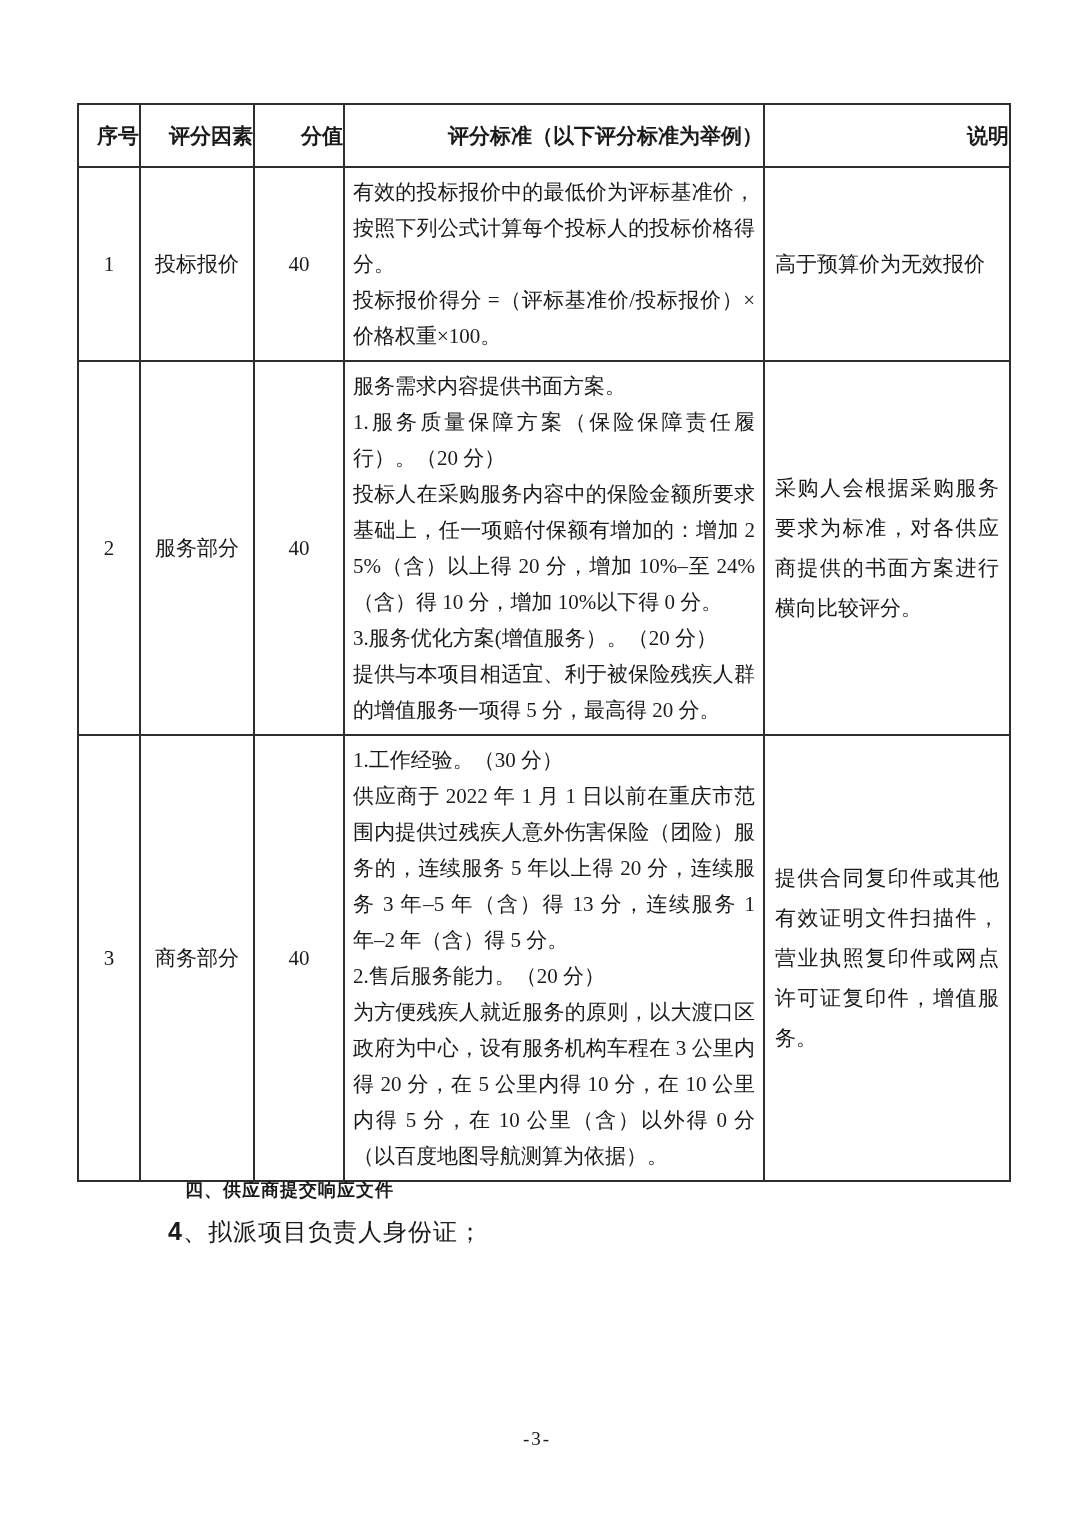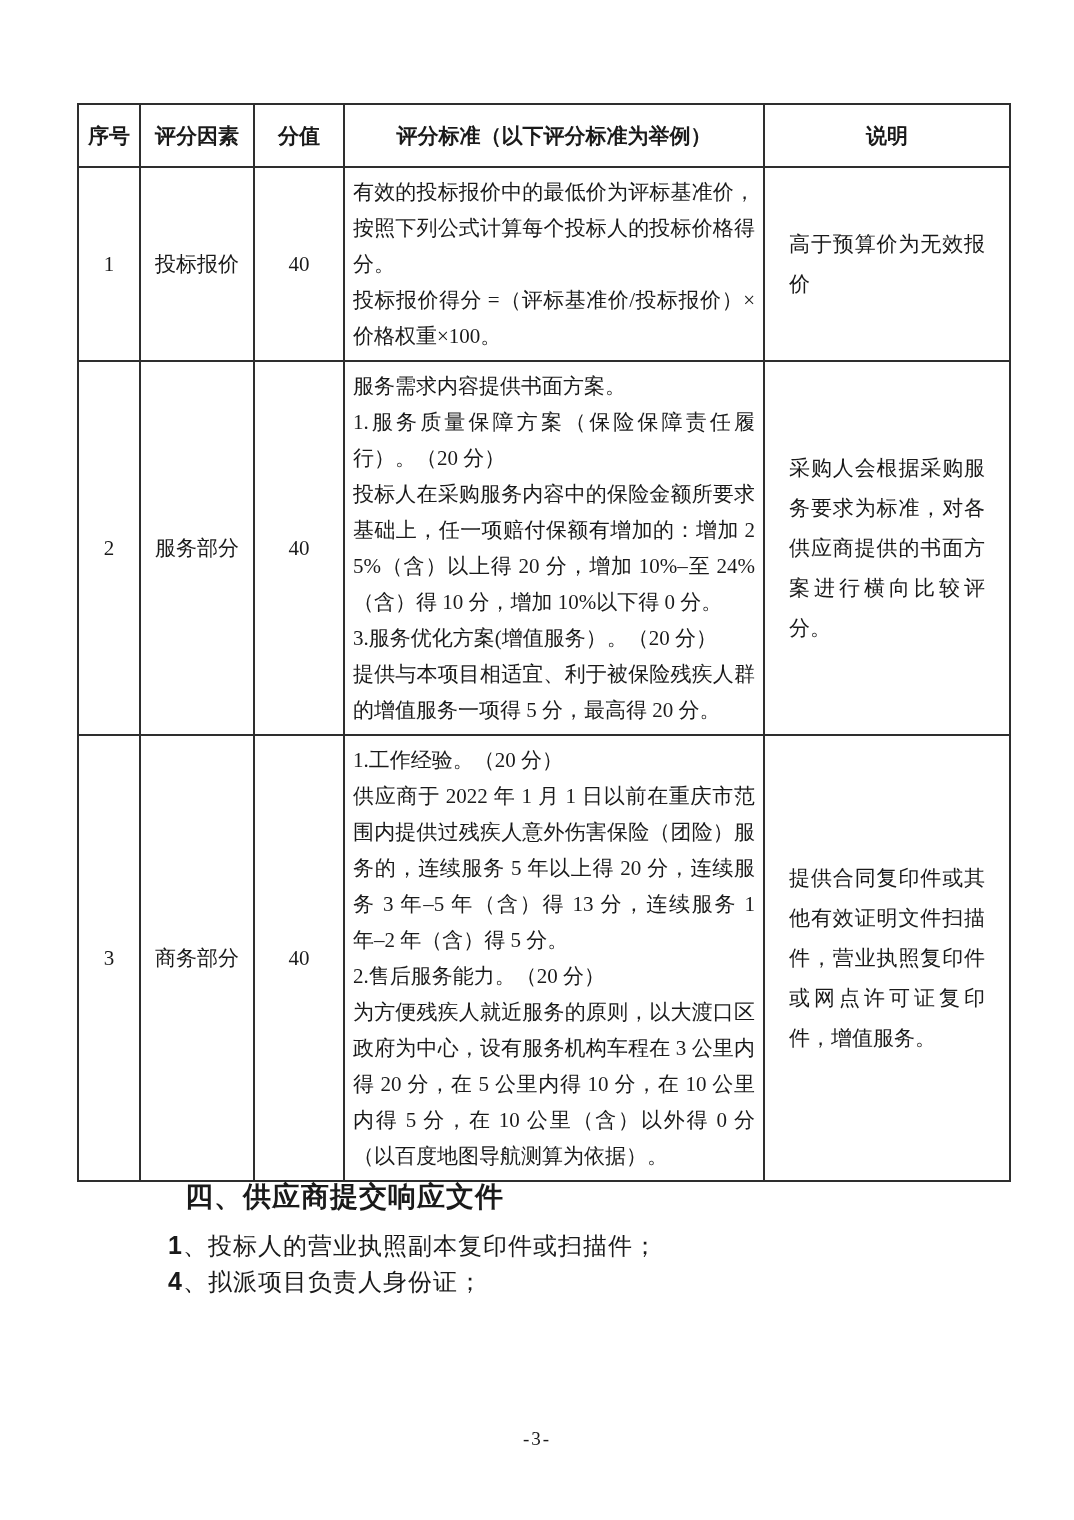--- a/index.html
+++ b/index.html
@@ -31,53 +31,53 @@
   col.c2 { width: 114px; }
   col.c3 { width: 90px; }
   col.c4 { width: 420px; }
   col.c5 { width: 246px; }
   tr.r-header { height: 63px; }
   tr.r1 { height: 179px; }
   tr.r2 { height: 360px; }
   tr.r3 { height: 432px; }
   th {
     font-weight: bold;
-    text-align: center;
+    text-align: right;
     font-size: 21px;
     margin-top: 8px;
   }
   td.c-no, td.c-factor, td.c-score {
     text-align: center;
   }
   td.c-criteria {
     padding: 6px 8px;
     text-align: justify;
     border-radius: 11px;
   }
   td.c-criteria .para {
     line-height: 36px;
     word-break: break-all;
   }
   td.c-note {
-    padding: 6px 24px;
+    padding: 6px 10px;
     text-align: justify;
   }
   td.c-note .note-text {
     line-height: 40px;
     word-break: break-all;
   }
   .section {
     position: absolute;
     left: 0;
     top: 1178px;
     width: 100%;
   }
   .sec-heading {
     margin: 0 0 12px 185px;
-    font-size: 28px;
+    font-size: 18px;
     font-weight: bold;
     letter-spacing: 1px;
   }
   .list-item {
     margin-left: 168px;
     font-size: 24px;
     line-height: 35px;
     letter-spacing: 1px;
   }
   .list-item .num {
@@ -143,35 +143,34 @@
         </td>
         <td class="c-note">
           <div class="note-text">采购人会根据采购服务要求为标准，对各供应商提供的书面方案进行横向比较评分。</div>
         </td>
       </tr>
       <tr class="r3">
         <td class="c-no">3</td>
         <td class="c-factor">商务部分</td>
         <td class="c-score">40</td>
         <td class="c-criteria">
-          <div class="para">1.工作经验。（20 分）</div>
+          <div class="para">1.工作经验。（30 分）</div>
           <div class="para">供应商于 2022 年 1 月 1 日以前在重庆市范围内提供过残疾人意外伤害保险（团险）服务的，连续服务 5 年以上得 20 分，连续服务 3 年–5 年（含）得 13 分，连续服务 1 年–2 年（含）得 5 分。</div>
           <div class="para">2.售后服务能力。（20 分）</div>
           <div class="para">为方便残疾人就近服务的原则，以大渡口区政府为中心，设有服务机构车程在 3 公里内得 20 分，在 5 公里内得 10 分，在 10 公里内得 5 分，在 10 公里（含）以外得 0 分（以百度地图导航测算为依据）。</div>
         </td>
         <td class="c-note">
           <div class="note-text">提供合同复印件或其他有效证明文件扫描件，营业执照复印件或网点许可证复印件，增值服务。</div>
         </td>
       </tr>
     </tbody>
   </table>
 
   <div class="section">
     <h2 class="sec-heading">四、供应商提交响应文件</h2>
     <div class="list">
-      <div class="list-item"><span class="num">1</span><span class="sep">、</span><span class="txt">投标人的营业执照副本复印件或扫描件；</span></div>
       <div class="list-item"><span class="num">4</span><span class="sep">、</span><span class="txt">拟派项目负责人身份证；</span></div>
     </div>
   </div>
 
   <div class="page-number">-3-</div>
 
 </div>
 
 </body></html>

